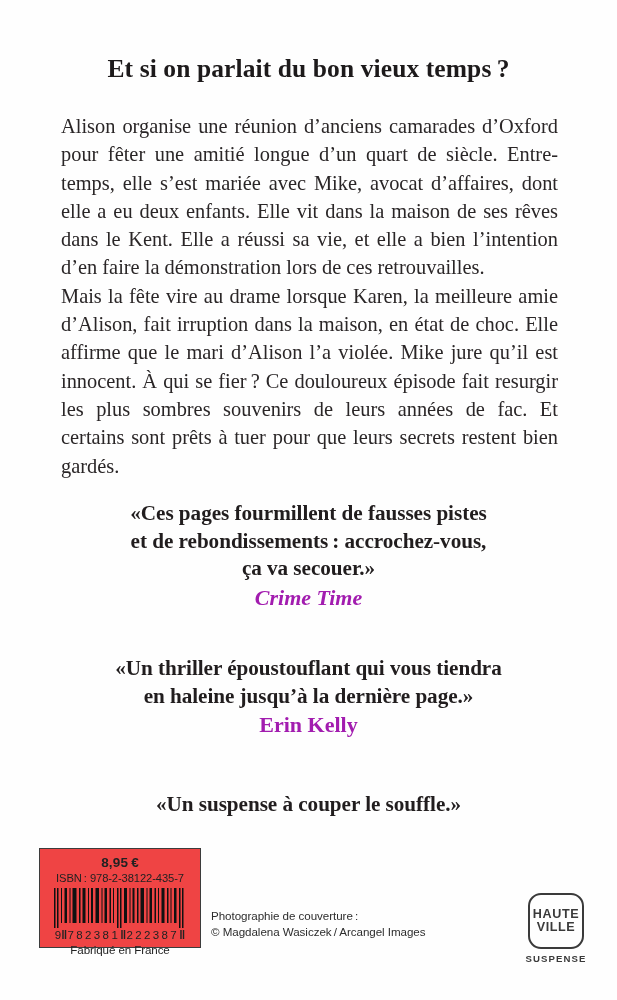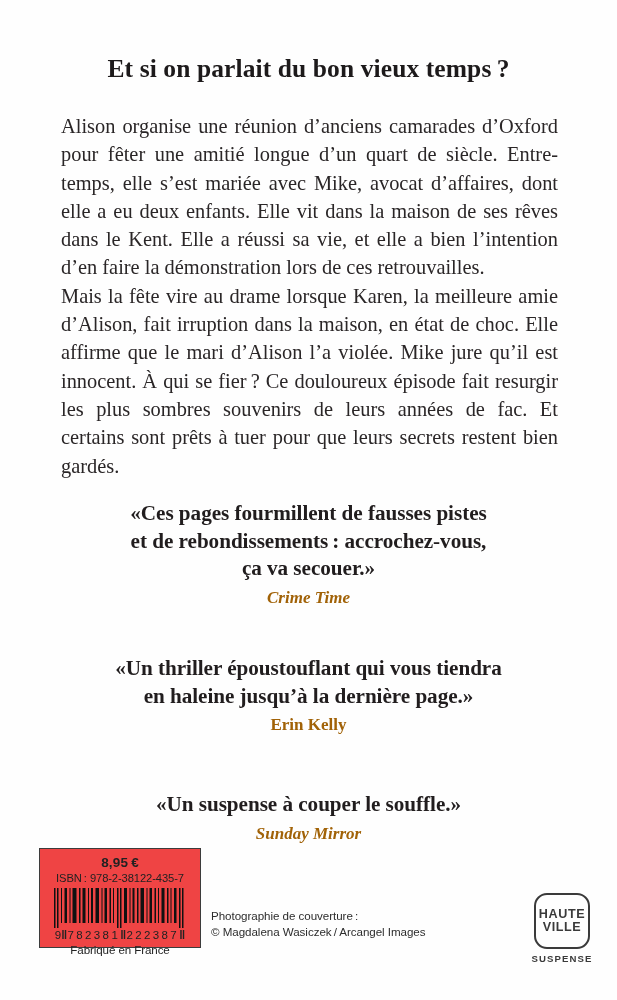--- a/index.html
+++ b/index.html
@@ -67,23 +67,23 @@
   }
   .review-text {
     font-weight: bold;
     font-size: 21.2px;
     line-height: 27.5px;
     color: #211d1e;
     letter-spacing: -0.05px;
   }
   .review-source {
     font-weight: bold;
-    font-size: 17px;
+    font-size: 22px;
     line-height: 27px;
-    color: #a16207;
+    color: #a21caf;
     margin-top: 1px;
   }
   .review-source.italic { font-style: italic; }
 
   .r1 { position: absolute; left: 0; right: 0; top: 0; }
   .r2 { position: absolute; left: 0; right: 0; top: 155px; }
   .r3 { position: absolute; left: 0; right: 0; top: 291px; }
 
   
   .barcode-box {
@@ -154,21 +154,20 @@
   .credits div { white-space: nowrap; }
 
   
   .publisher {
     position: absolute;
     left: 524px;
     top: 893px;
     width: 64px;
     text-align: center;
     font-family: "Liberation Sans", "DejaVu Sans", sans-serif;
-    margin-left: 6px;
   }
   .pub-box {
     width: 56px;
     height: 56px;
     margin: 0 auto;
     border: 2.1px solid #3a3a3a;
     border-radius: 13px;
     box-sizing: border-box;
     display: flex;
     flex-direction: column;
@@ -212,21 +211,20 @@
     </div>
 
     <div class="review r2">
       <div class="review-text">«Un thriller époustouflant qui vous tiendra</div>
       <div class="review-text">en haleine jusqu’à la dernière page.»</div>
       <div class="review-source">Erin Kelly</div>
     </div>
 
     <div class="review r3">
       <div class="review-text">«Un suspense à couper le souffle.»</div>
-      <div class="review-source italic">Sunday Mirror</div>
     </div>
 
   </div>
 
   <div class="barcode-box">
     <div class="price">8,95 €</div>
     <div class="isbn">ISBN : 978-2-38122-435-7</div>
     <svg class="bars" viewBox="0 0 266 80" preserveAspectRatio="none">
       <g fill="#111">
         <rect x="0" y="0" width="3" height="80"></rect>

